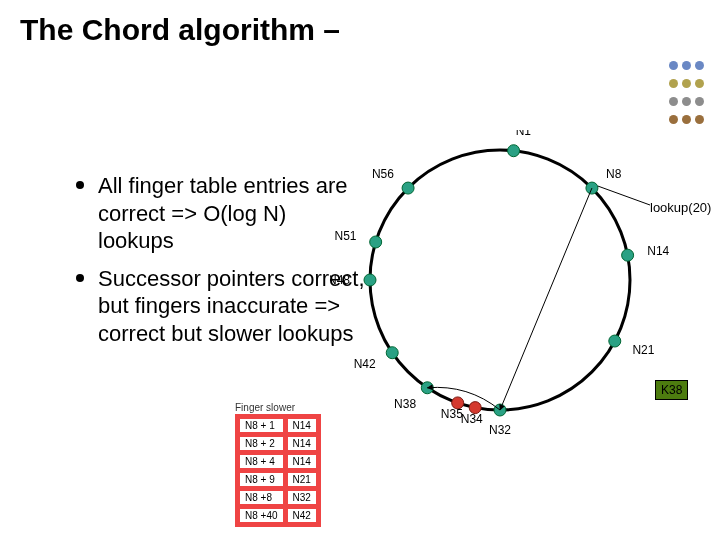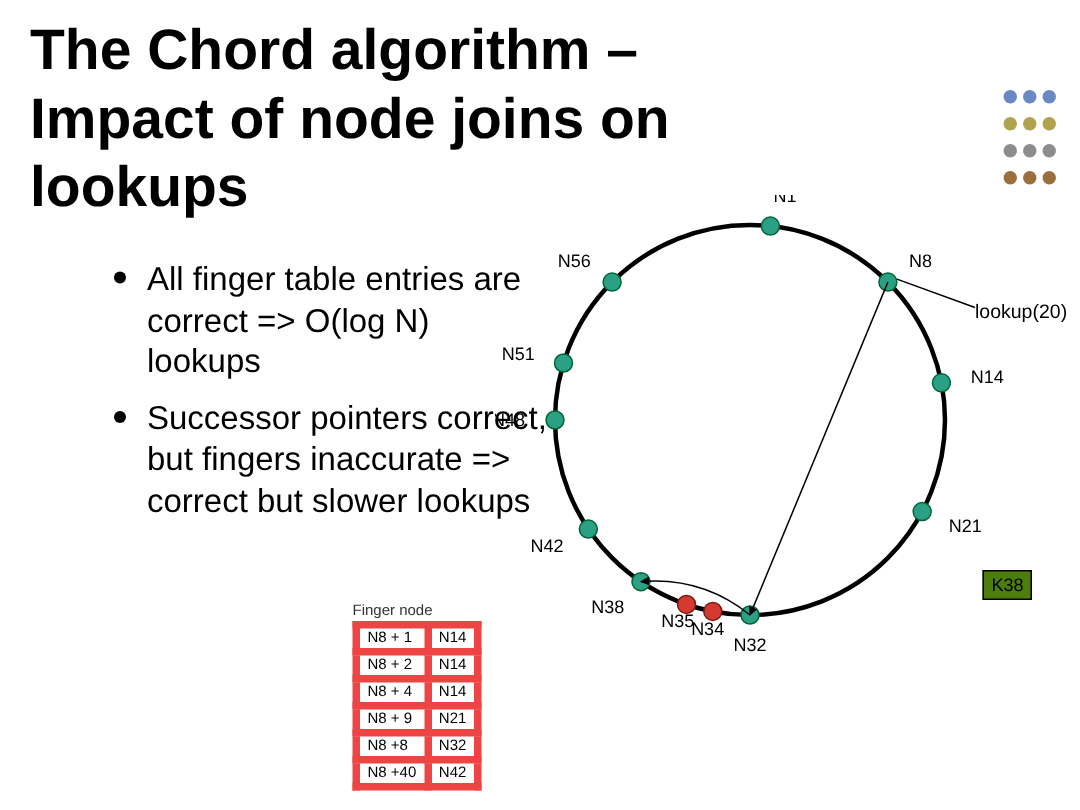--- a/index.html
+++ b/index.html
@@ -1,48 +1,47 @@
 <!DOCTYPE html>
 <html><head>
 <meta charset="utf-8">
 <style>
   html,body{margin:0;padding:0;width:720px;height:540px;background:#fff;font-family:Arial,Helvetica,sans-serif;color:#000;overflow:hidden}
   .slide{position:relative;width:720px;height:540px}
-  .title{position:absolute;left:20px;top:12px;font-size:38px;font-weight:bold;line-height:1.2;max-width:540px}
+  .title{position:absolute;left:20px;top:12px;font-size:30px;font-weight:bold;line-height:1.2;max-width:540px}
   .corner-dots{position:absolute;right:14px;top:58px}
   .corner-dots span{display:inline-block;width:9px;height:9px;border-radius:50%;margin:2px}
   .bullets{position:absolute;left:36px;top:150px;width:290px;font-size:22px;line-height:1.25}
   .bullets li{list-style:none;margin:0 0 10px 0;padding-left:22px;position:relative}
   .bullets li::before{content:"";position:absolute;left:0;top:9px;width:8px;height:8px;border-radius:50%;background:#000}
   .ftable{position:absolute;left:235px;top:402px;font-size:10px;border-collapse:collapse}
   .ftable caption{font-size:10px;text-align:left;padding-bottom:1px;color:#333}
   .ftable td{border:5px solid #ef4444;padding:1px 5px}
   .keybox{position:absolute;font-size:12px;border:1px solid #000;padding:2px 5px;background:#4d7c0f}
   .label{position:absolute;font-size:12px}
   svg.ring{position:absolute}
 </style>
 </head>
 <body>
 
 <div class="slide">
 
   <div class="title">
     <span>The Chord algorithm –</span><br>
-    <span>Impact of node joins on lookups</span>
   </div>
 
   <div class="corner-dots"><span style="background:#6a88c4"></span><span style="background:#6a88c4"></span><span style="background:#6a88c4"></span><br><span style="background:#b1a24e"></span><span style="background:#b1a24e"></span><span style="background:#b1a24e"></span><br><span style="background:#8d8d8d"></span><span style="background:#8d8d8d"></span><span style="background:#8d8d8d"></span><br><span style="background:#9a6f3d"></span><span style="background:#9a6f3d"></span><span style="background:#9a6f3d"></span><br></div>
 
   <ul class="bullets">
     <li><span>All finger table entries are correct =&gt; O(log N) lookups</span></li>
     <li><span>Successor pointers correct, but fingers inaccurate =&gt; correct but slower lookups</span></li>
   </ul>
 
   <table class="ftable">
-    <caption>Finger node</caption>
+    <caption>Finger slower</caption>
     <tbody>
       <tr>
           <td>N8 + 1</td>
           <td>N14</td>
         </tr>
       <tr>
           <td>N8 + 2</td>
           <td>N14</td>
         </tr>
       <tr>

